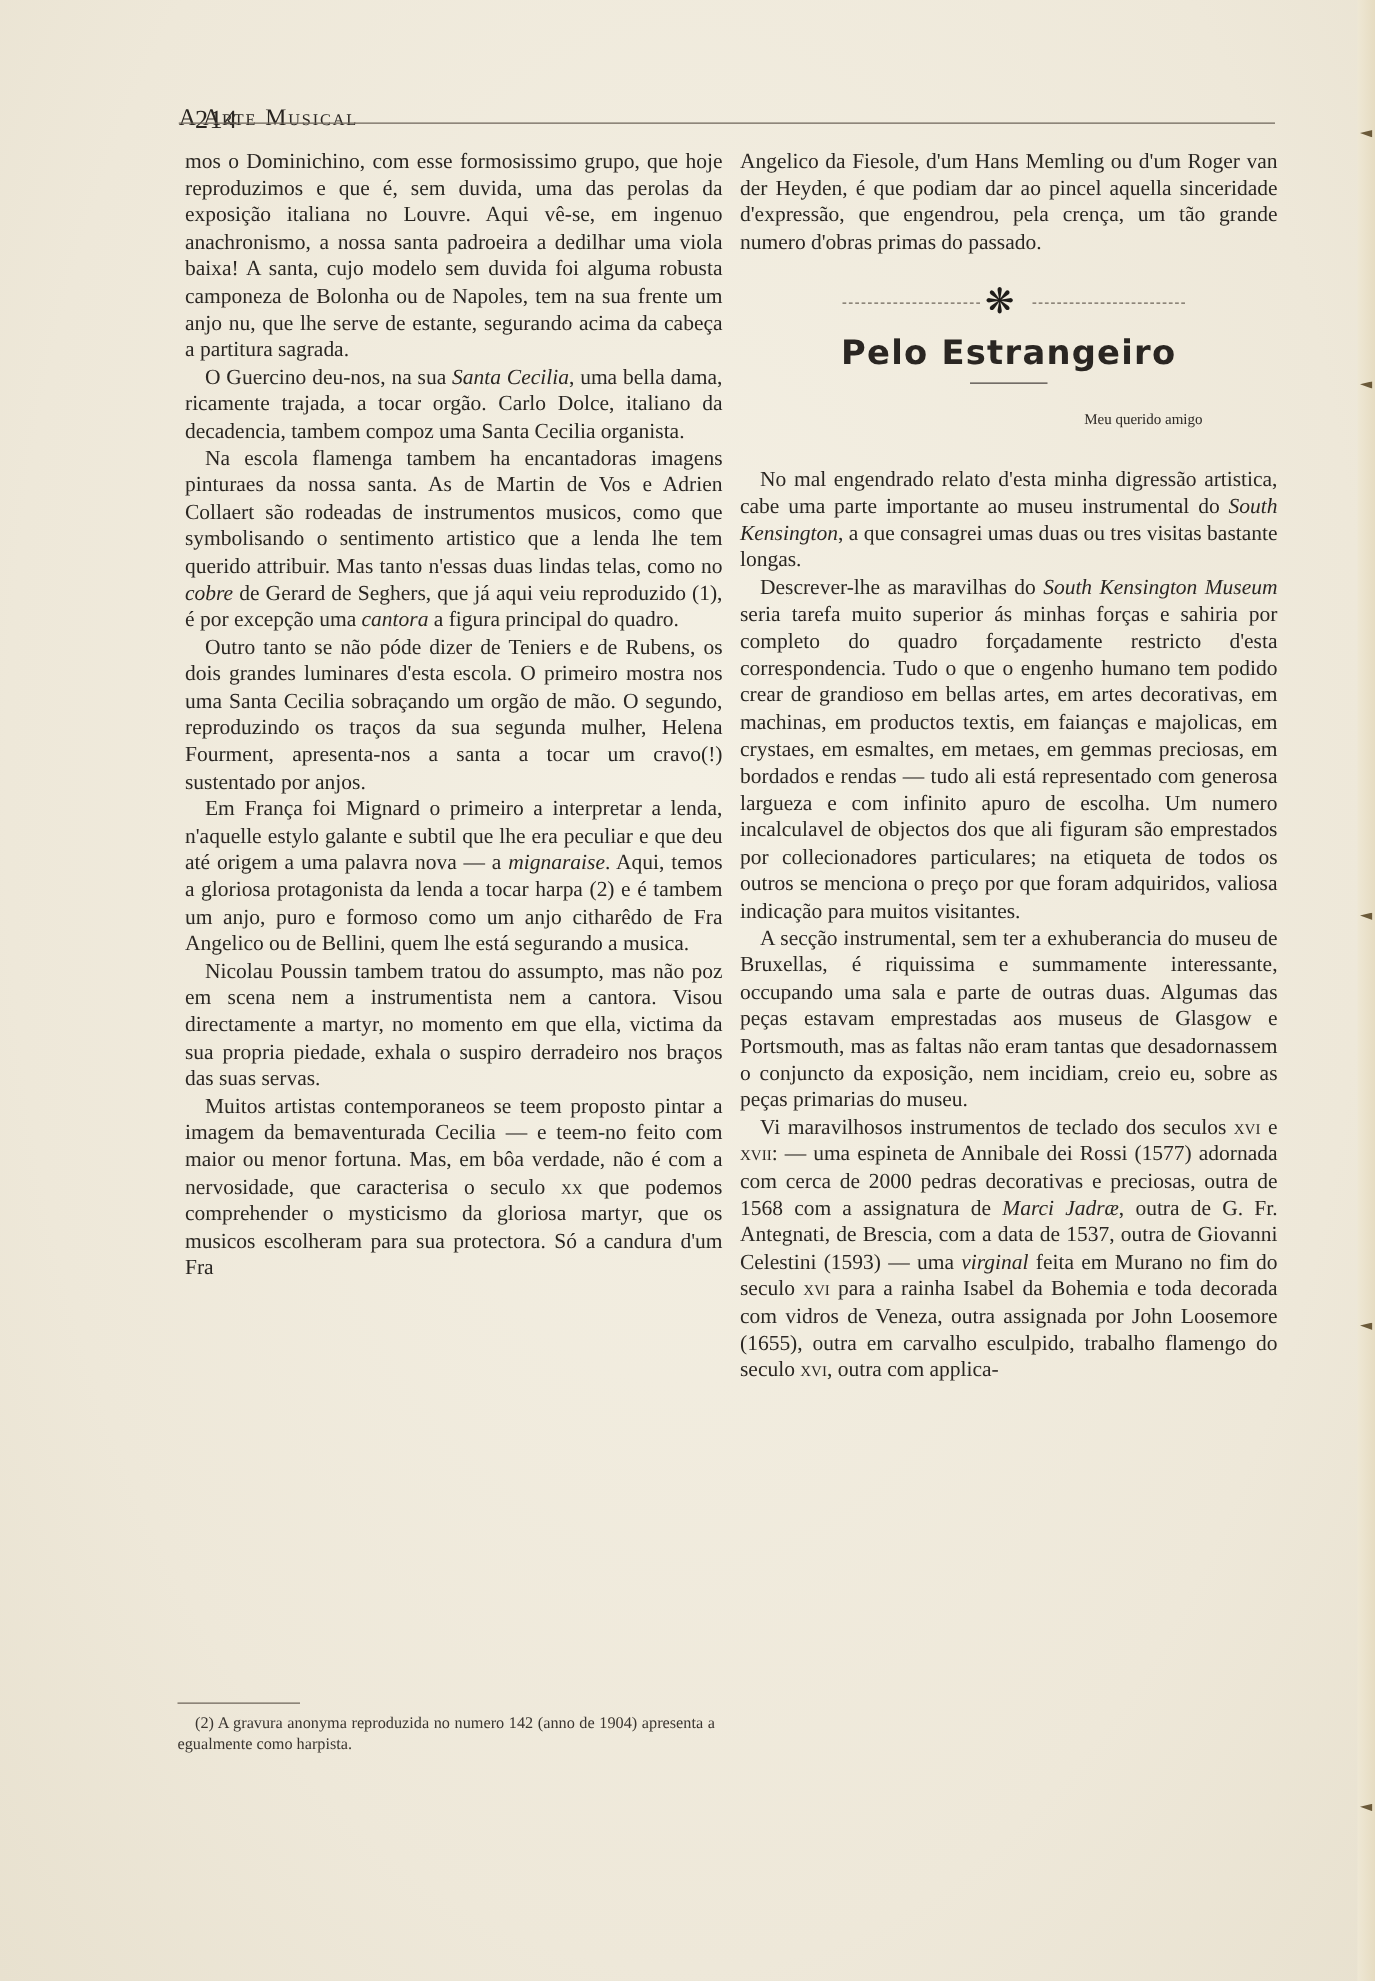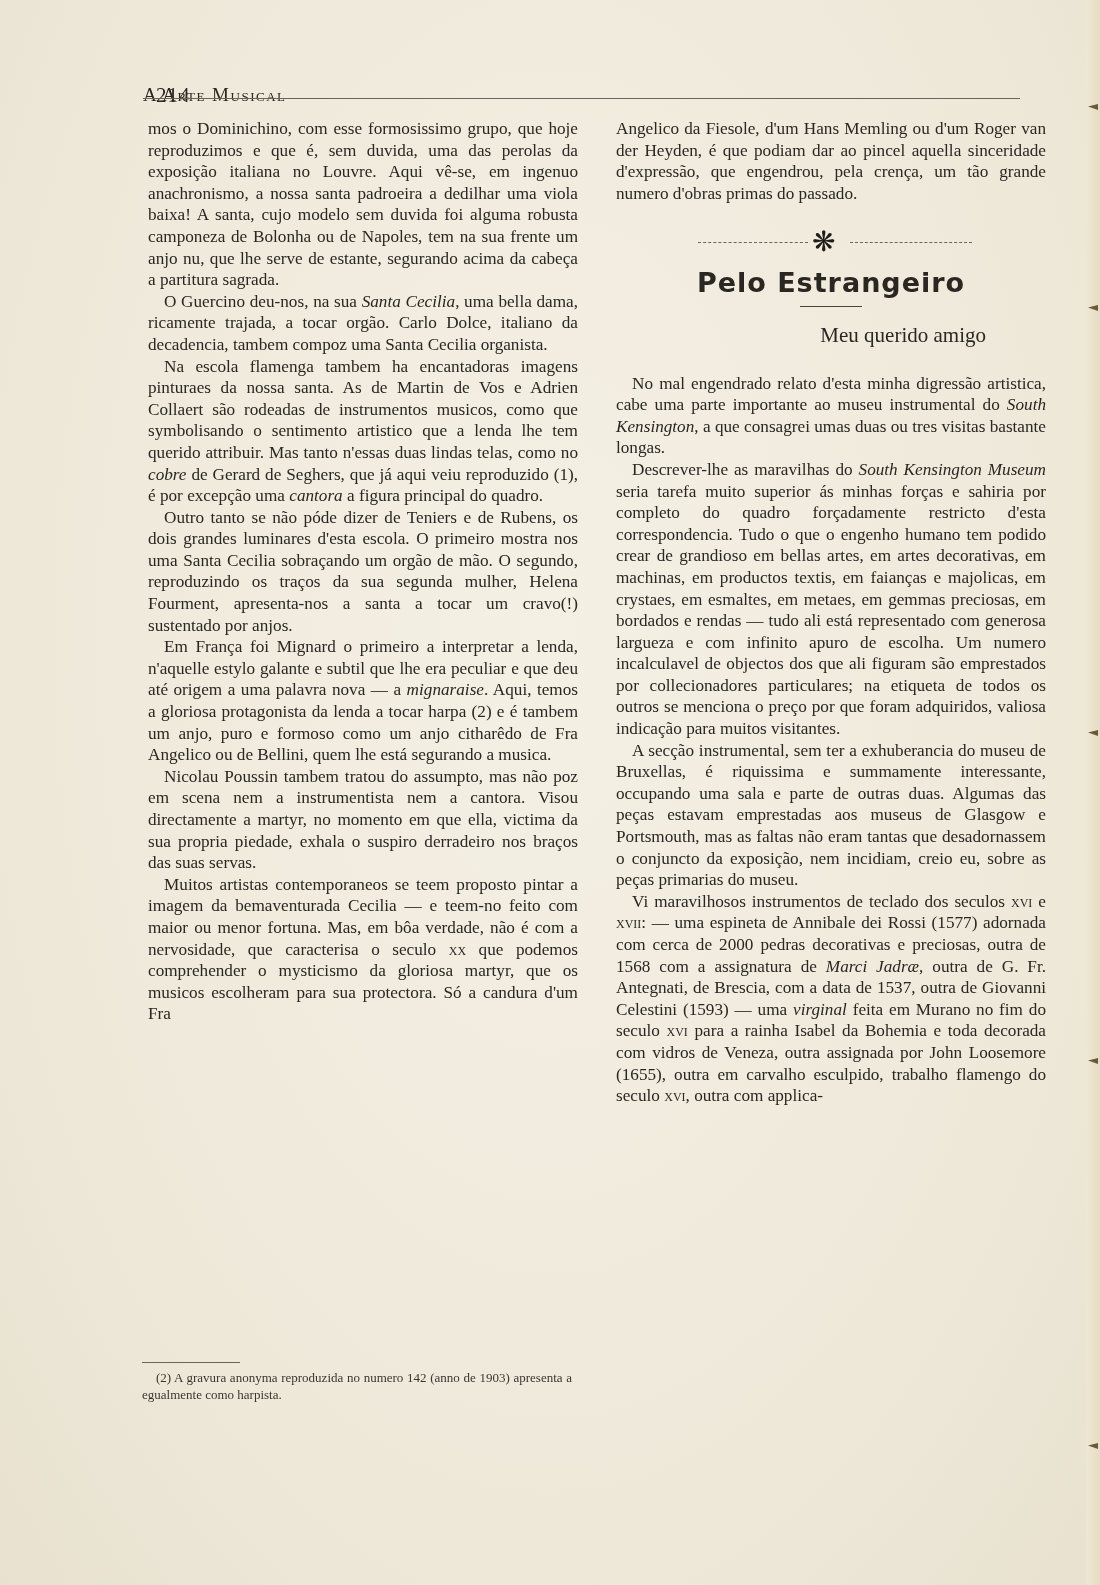--- a/index.html
+++ b/index.html
@@ -35,21 +35,21 @@
   }
   .header-rule {
     position: absolute; left: 143px; top: 98px; width: 877px; height: 1px;
     background: #6d6459;
   }
   .column {
     position: absolute; top: 118px; width: 430px;
     font-size: 17.2px; line-height: 21.6px; text-align: justify;
   }
   .col-left { left: 148px; }
-  .col-right { left: 592px; margin-left: 24px; }
+  .col-right { left: 592px; }
   .column p { margin: 0; text-indent: 16px; hyphens: manual; }
   .column p.no-indent { text-indent: 0; }
   .column em { }
   .sc { font-variant: small-caps; }
 
   .ornament-row {
     position: relative; height: 26px; margin-top: 26px; margin-bottom: 16px;
   }
   .ornament-line {
     position: absolute; top: 12px; height: 0; border-top: 1px dashed #6d6459;
@@ -64,21 +64,21 @@
     font-size: 27px; letter-spacing: 1px; margin: 6px 0 12px 0;
   }
   .title-rule {
     width: 62px; height: 1px; background: #4a4440; margin: 0 auto 18px auto;
   }
   .intro {
     font-size: 14px; line-height: 20px; text-align: justify; color: #3a3530;
   }
   .intro p { text-indent: 16px; margin: 0; }
   .salutation {
-    text-align: right; font-size: 21px; padding-right: 60px; margin: 4px 0 26px 0;
+    text-align: right; font-size: 12px; padding-right: 60px; margin: 4px 0 26px 0;
   }
   .footnote-rule {
     position: absolute; left: 142px; top: 1362px; width: 98px; height: 1px; background: #6d6459;
   }
   .footnotes {
     position: absolute; left: 142px; top: 1370px; width: 430px;
     font-size: 13px; line-height: 16.8px; text-align: justify; color: #3a3530;
   }
   .footnotes p { margin: 0; text-indent: 14px; }
 </style>
@@ -105,21 +105,21 @@
       <p>O Guercino deu-nos, na sua <em>Santa Cecilia</em>, uma bella dama, ricamente trajada, a tocar orgão. Carlo Dolce, italiano da decadencia, tambem compoz uma Santa Cecilia organista.</p>
       <p>Na escola flamenga tambem ha encantadoras imagens pinturaes da nossa santa. As de Martin de Vos e Adrien Collaert são rodeadas de instrumentos musicos, como que symbolisando o sentimento artistico que a lenda lhe tem querido attribuir. Mas tanto n'essas duas lindas telas, como no <em>cobre</em> de Gerard de Seghers, que já aqui veiu reproduzido (1), é por excepção uma <em>cantora</em> a figura principal do quadro.</p>
       <p>Outro tanto se não póde dizer de Teniers e de Rubens, os dois grandes luminares d'esta escola. O primeiro mostra nos uma Santa Cecilia sobraçando um orgão de mão. O segundo, reproduzindo os traços da sua segunda mulher, Helena Fourment, apresenta-nos a santa a tocar um cravo(!) sustentado por anjos.</p>
       <p>Em França foi Mignard o primeiro a interpretar a lenda, n'aquelle estylo galante e subtil que lhe era peculiar e que deu até origem a uma palavra nova — a <em>mignaraise</em>. Aqui, temos a gloriosa protagonista da lenda a tocar harpa (2) e é tambem um anjo, puro e formoso como um anjo citharêdo de Fra Angelico ou de Bellini, quem lhe está segurando a musica.</p>
       <p>Nicolau Poussin tambem tratou do assumpto, mas não poz em scena nem a instrumentista nem a cantora. Visou directamente a martyr, no momento em que ella, victima da sua propria piedade, exhala o suspiro derradeiro nos braços das suas servas.</p>
       <p>Muitos artistas contemporaneos se teem proposto pintar a imagem da bemaventurada Cecilia — e teem-no feito com maior ou menor fortuna. Mas, em bôa verdade, não é com a nervosidade, que caracterisa o seculo <span class="sc">xx</span> que podemos comprehender o mysticismo da gloriosa martyr, que os musicos escolheram para sua protectora. Só a candura d'um Fra</p>
     </div>
 
   <div class="footnote-rule"></div>
   <div class="footnotes">
-    <p>(2) A gravura anonyma reproduzida no numero 142 (anno de 1903) apresenta a egualmente como harpista.</p>
+    <p>(2) A gravura anonyma reproduzida no numero 142 (anno de 1904) apresenta a egualmente como harpista.</p>
   </div>
 
   <div class="column col-right">
     <p class="no-indent">Angelico da Fiesole, d'um Hans Memling ou d'um Roger van der Heyden, é que podiam dar ao pincel aquella sinceridade d'expressão, que engendrou, pela crença, um tão grande numero d'obras primas do passado.</p>
 
     <div class="ornament-row">
       <div class="ornament-line left"></div>
       <span class="ornament">❋</span>
       <div class="ornament-line right"></div>
     </div>

